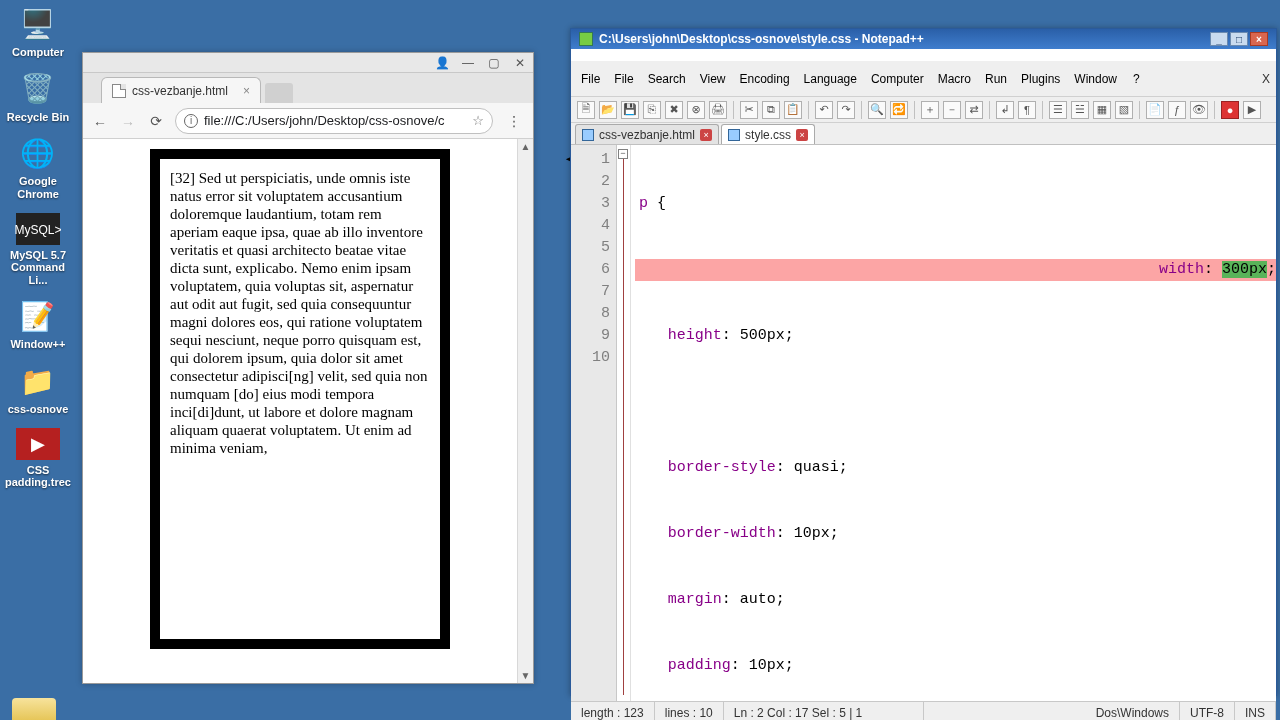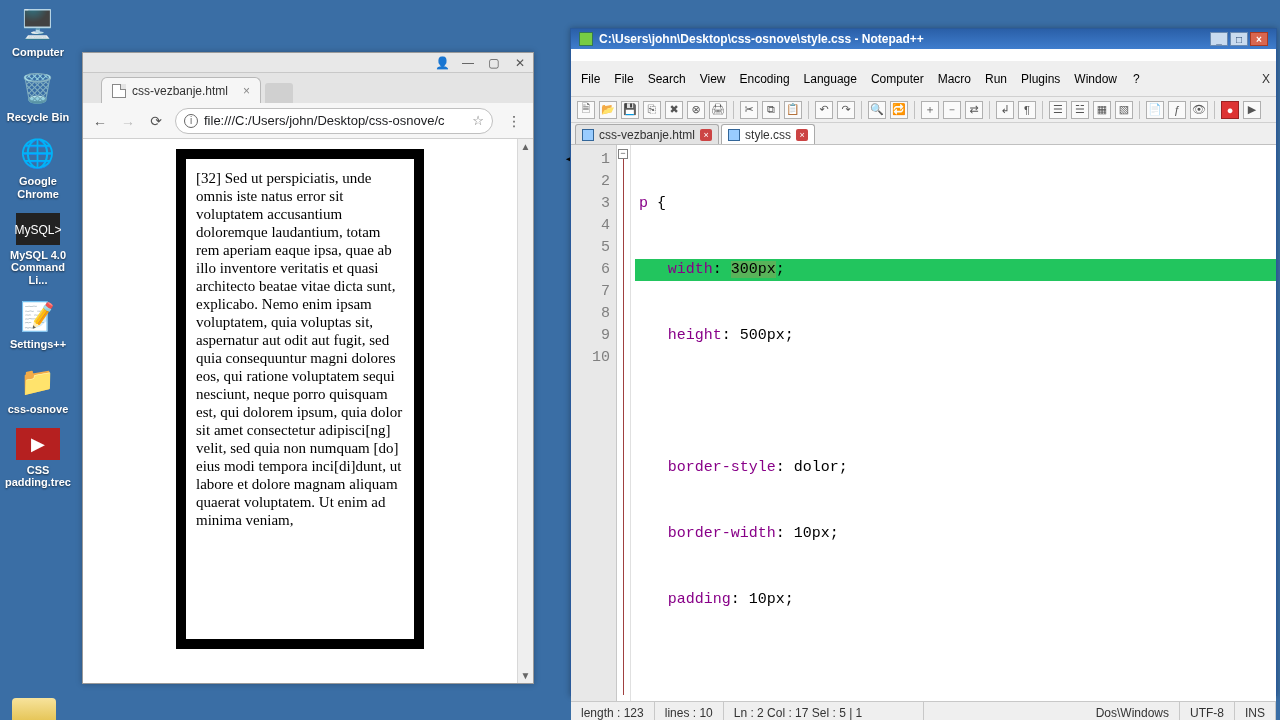--- a/index.html
+++ b/index.html
@@ -80,21 +80,21 @@
   }
   .addr .url { flex:1; white-space:nowrap; overflow:hidden; }
   .addr .star { color:#777; cursor:pointer; }
   .menu-dots { font-size:14px; color:#555; cursor:pointer; padding:0 4px; }
   .chrome-content {
     height: calc(100% - 86px);
     display:flex;
   }
   .page-area { flex:1; background:#fff; padding:10px 0 0 0; overflow:hidden; }
   .page-para {
-    width:248px; height:500px;
+    width:300px; height:500px;
     border:10px solid #000;
     padding:10px;
     margin:0 auto;
     font-family: "Times New Roman", serif;
     font-size:15px; line-height:1.2; color:#000;
   }
   .vscroll {
     width:16px; background:#efefef; border-left:1px solid #d8d8d8;
     display:flex; flex-direction:column; justify-content:space-between;
     align-items:center; padding:2px 0;
@@ -187,21 +187,21 @@
     border:1px solid #808080; background:#fff;
     display:flex; align-items:center; justify-content:center;
     font-size:9px; color:#555;
   }
   .code {
     flex:1; padding:4px 0 0 4px; line-height:22px; white-space:pre;
     position:relative;
   }
   .code .line { padding-left:4px; }
   .code .indent { display:inline-block; width:3.2ch; }
-  .code .current { background:#22c55e; }
+  .code .current { background:#fca5a5;text-align:right; }
   .sel { background:#59b359; color:#000; }
   .kw { color:#880088; }
   .punct { color:#000; }
   .npp-status {
     height:22px; background:#efefef; border-top:1px solid #c8c8c8;
     display:flex; align-items:center; font-size:12px; color:#333;
   }
   .npp-status .cell { padding:0 10px; border-right:1px solid #c8c8c8; height:100%; display:flex; align-items:center; }
   .npp-status .spacer { flex:1; }
 
@@ -231,25 +231,25 @@
   <div class="dicon">
     <div class="glyph">🗑️</div>
     <div class="label">Recycle Bin</div>
   </div>
   <div class="dicon">
     <div class="glyph">🌐</div>
     <div class="label">Google Chrome</div>
   </div>
   <div class="dicon">
     <div class="glyph" style="background:#222;color:#fff;width:44px;height:32px;font-size:12px;padding-top:2px;text-align:center;">MySQL&gt;</div>
-    <div class="label">MySQL 4.0 Command Li...</div>
+    <div class="label">MySQL 5.7 Command Li...</div>
   </div>
   <div class="dicon">
     <div class="glyph">📝</div>
-    <div class="label">Settings++</div>
+    <div class="label">Window++</div>
   </div>
   <div class="dicon">
     <div class="glyph">📁</div>
     <div class="label">css-osnove</div>
   </div>
   <div class="dicon">
     <div class="glyph" style="background:#b52020;color:#fff;width:44px;height:32px;font-size:18px;">▶</div>
     <div class="label">CSS padding.trec</div>
   </div>
 </div>
@@ -386,22 +386,23 @@
       <div>10</div>
     </div>
     <div class="fold-col">
       <div class="fold-box">−</div>
     </div>
     <div class="code">
       <div class="line"><span class="kw">p</span><span class="punct"> {</span></div>
       <div class="line current"><span class="indent"></span><span class="kw" at-line="2">width</span><span class="punct">: </span><span class="sel">300px</span><span class="punct">;</span></div>
       <div class="line"><span class="indent"></span><span class="kw">height</span><span class="punct">:</span><span class="punct"> 500px;</span></div>
       <div class="line">&nbsp;</div>
-      <div class="line"><span class="indent"></span><span class="kw">border-style</span><span class="punct">:</span><span class="punct"> dolor;</span></div>
+      <div class="line"><span class="indent"></span><span class="kw">border-style</span><span class="punct">:</span><span class="punct"> quasi;</span></div>
       <div class="line"><span class="indent"></span><span class="kw">border-width</span><span class="punct">:</span><span class="punct"> 10px;</span></div>
+      <div class="line"><span class="indent"></span><span class="kw">margin</span><span class="punct">:</span><span class="punct"> auto;</span></div>
       <div class="line"><span class="indent"></span><span class="kw">padding</span><span class="punct">:</span><span class="punct"> 10px;</span></div>
       <div class="line">&nbsp;</div>
       
     </div>
   </div>
 
   <div class="npp-status">
     <span class="cell">length : 123</span>
     <span class="cell">lines : 10</span>
     <span class="cell" style="min-width:200px">Ln : 2   Col : 17   Sel : 5 | 1</span>

